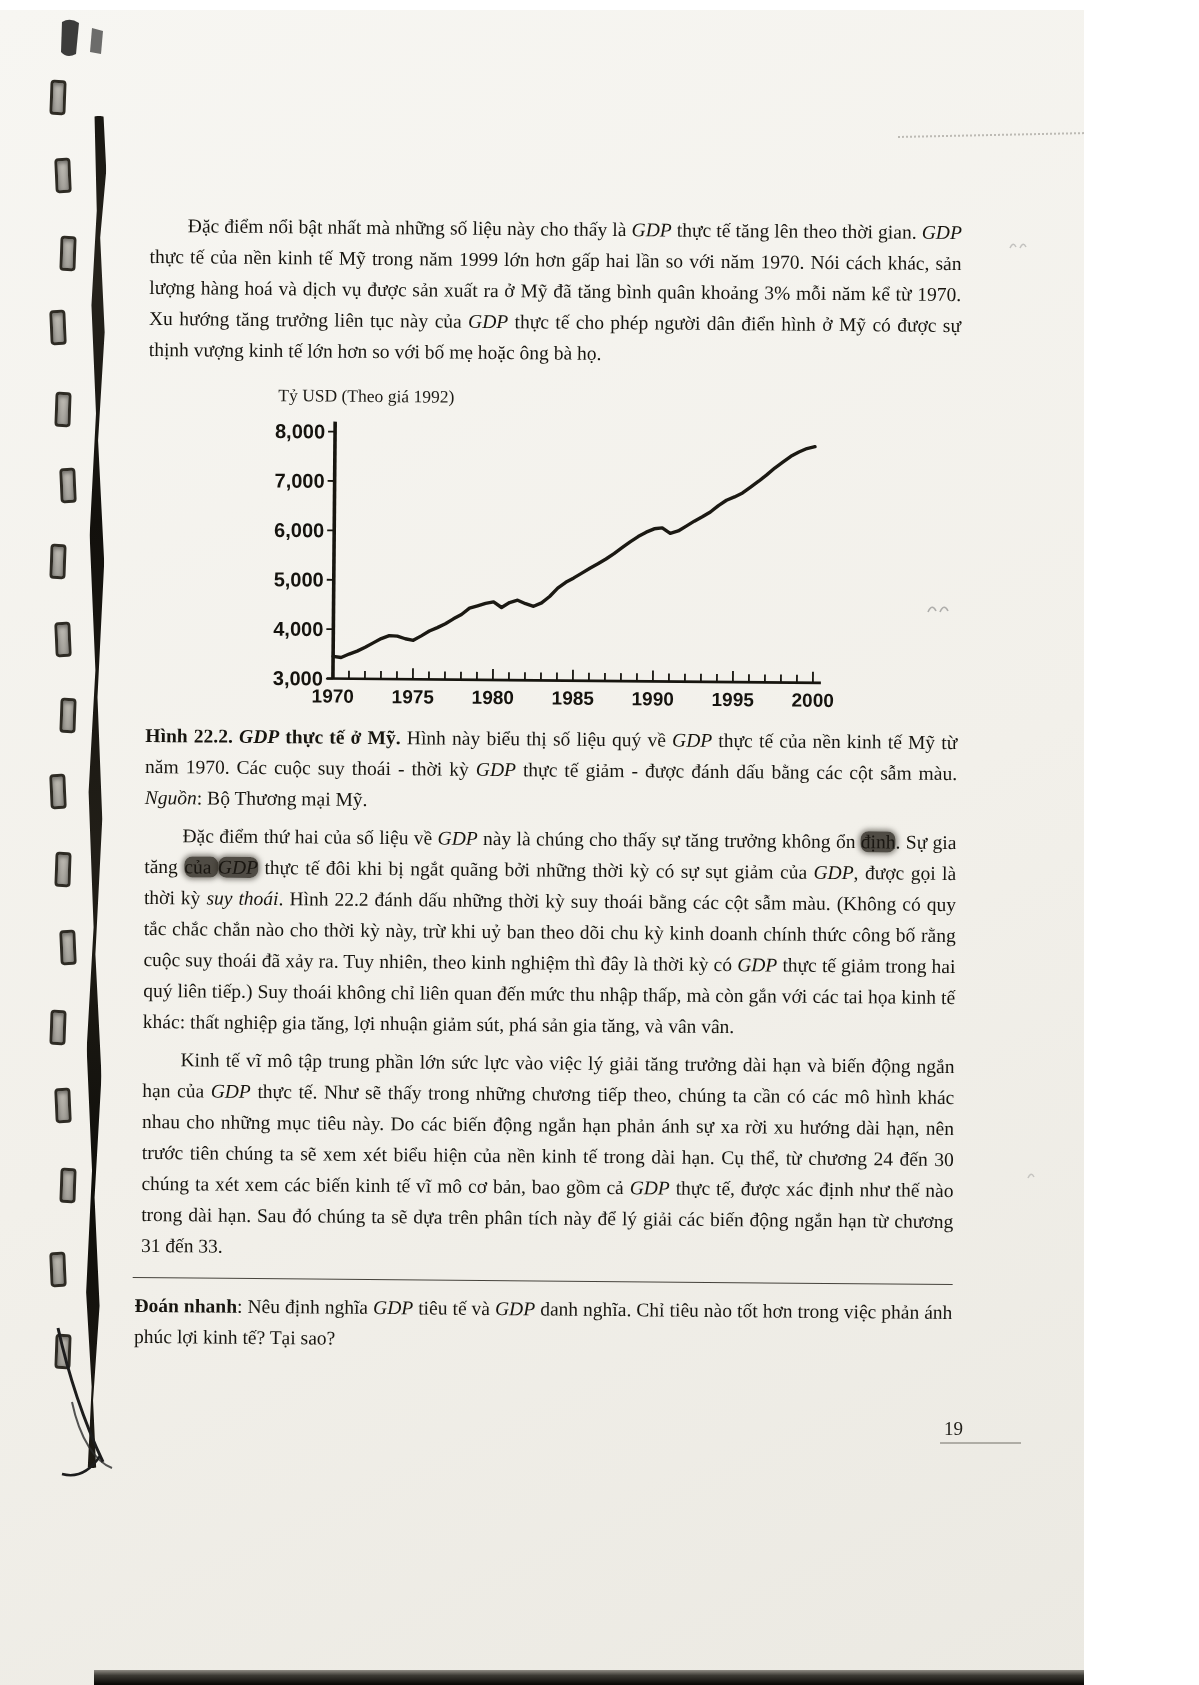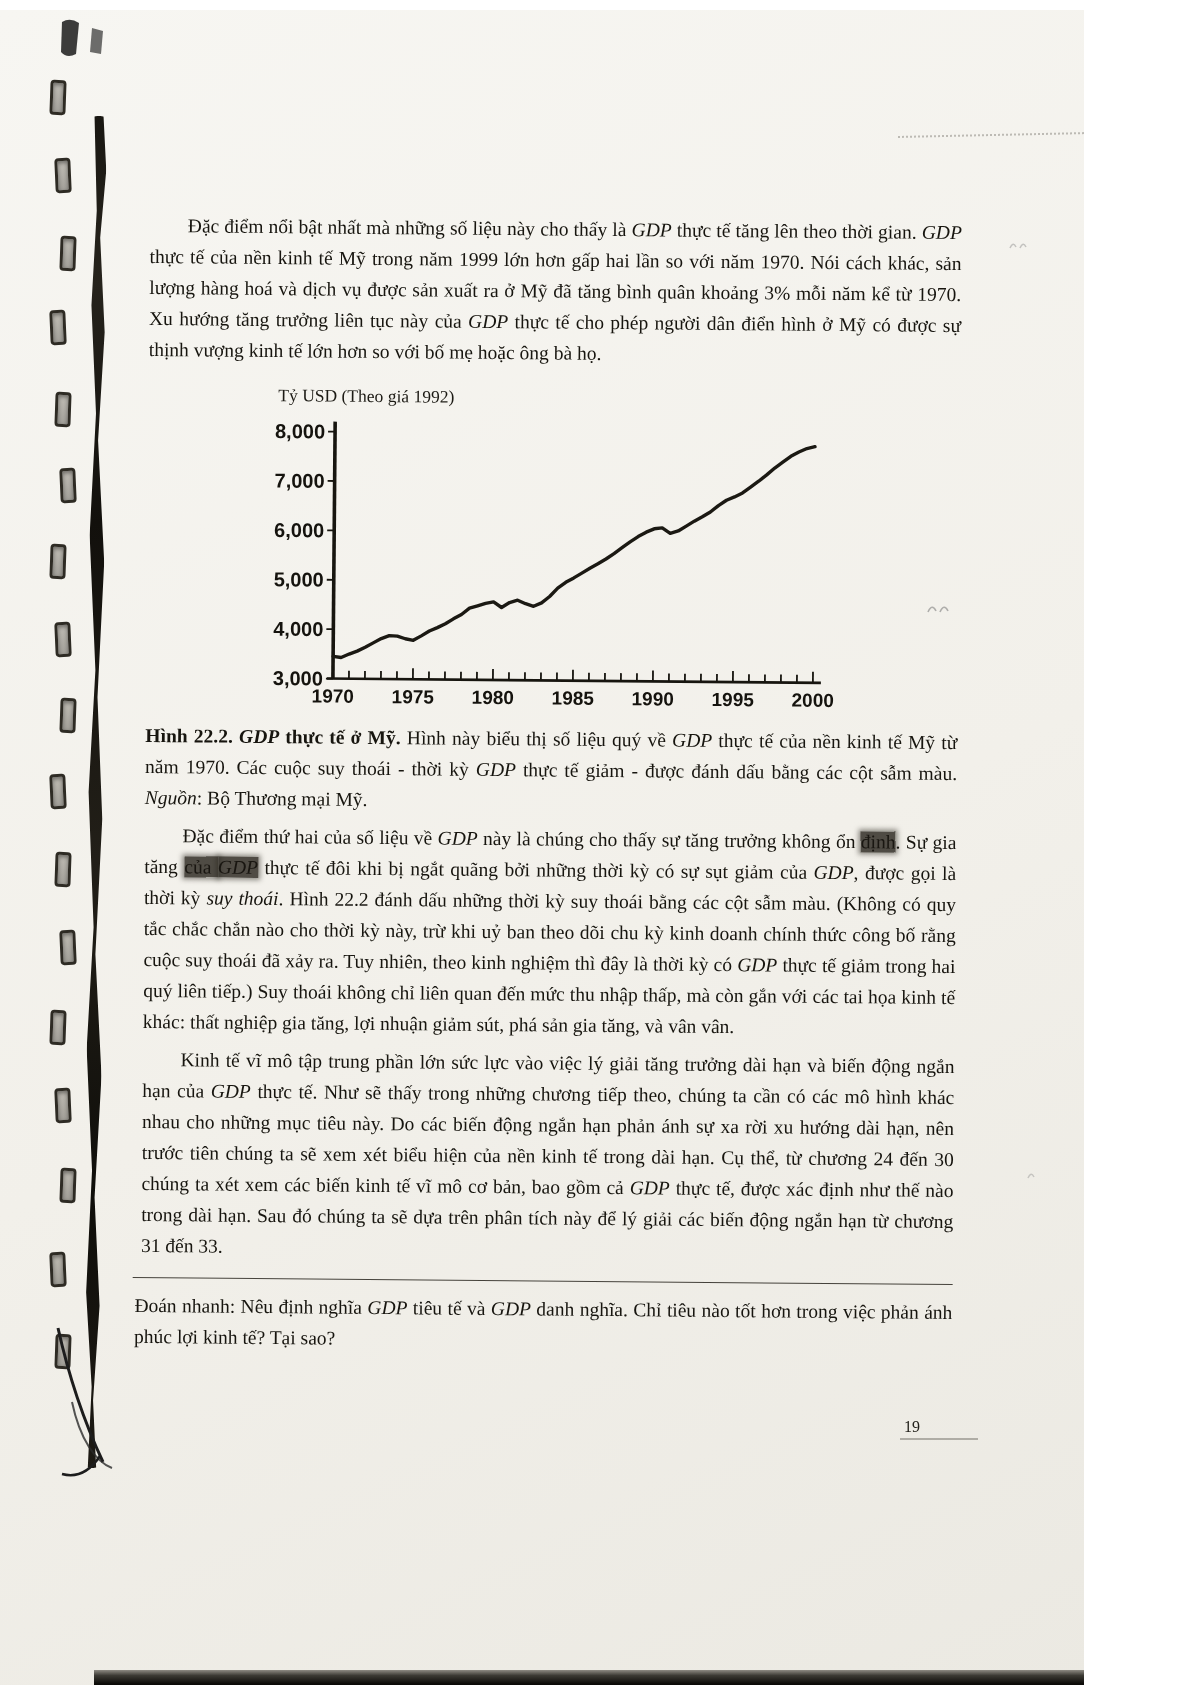--- a/index.html
+++ b/index.html
@@ -42,37 +42,37 @@
     position:absolute; left:150px; top:200px; width:812px;
     color:#17150f; font-size:19.5px; line-height:31px; text-align:justify;
     transform:rotate(.5deg); transform-origin:0 0;
   }
   .para{ margin:0 0 7px; }
   .indent{ text-indent:38px; }
   .caption{ margin-top:8px; }
   .quiz{ margin-top:10px; margin-left:-6px; }
   .rule{ border-top:1.6px solid #45423b; width:101%; margin:16px 0 12px -8px; }
   .hl{
-    background:rgba(38,34,26,.8); color:#191611; border-radius:0;
+    background:rgba(38,34,26,.8); color:#191611; border-radius:8px;
     box-shadow:0 0 5px 2px rgba(38,34,26,.5);
   }
 
   
   .figure{ margin:14px 0 4px; }
   .fig-ylabel{ margin-left:130px; margin-bottom:2px; font-size:17.5px; color:#1c1a14; }
   .chart{ display:block; margin-left:127px; overflow:visible; }
   .chart text{ font-family:"Liberation Sans", sans-serif; fill:#15130e; }
   .ylab{ font-size:20px; font-weight:bold; }
   .xlab{ font-size:19px; font-weight:bold; }
   .ax{ stroke:#17150f; }
   .tick{ stroke:#17150f; stroke-width:1.8; }
   .gdp-line{ fill:none; stroke:#1b1913; stroke-width:3.4; stroke-linejoin:round; stroke-linecap:round; }
 
   .page-number{
-    position:absolute; left:900px; top:1408px; font-size:16px; color:#23211b;
+    position:absolute; left:940px; top:1408px; font-size:19px; color:#23211b;
     border-bottom:2px solid rgba(60,58,50,.35); padding:0 58px 2px 4px;
   }
 </style>
 </head>
 <body>
 
 <div class="page">
 
   <div class="binding-strip"></div>
   <div class="binding-holes">
@@ -162,21 +162,21 @@
           </g>
           <polyline points="60.0,242.8 68.0,243.8 76.0,240.3 84.0,237.3 92.0,233.4 100.0,228.9 108.0,224.5 116.0,221.5 124.0,222.0 132.0,224.5 140.0,226.0 148.0,221.5 156.0,216.6 164.0,213.1 172.0,209.2 180.0,204.2 188.0,199.8 196.0,193.4 204.0,190.9 212.0,188.4 220.0,186.9 228.0,192.4 236.0,187.4 244.0,185.0 252.0,188.4 260.0,190.9 268.0,187.4 276.0,181.0 284.0,172.6 292.0,166.7 300.0,162.2 308.0,157.3 316.0,152.4 324.0,147.9 332.0,143.0 340.0,137.5 348.0,131.6 356.0,125.7 364.0,120.3 372.0,115.8 380.0,112.4 388.0,111.4 396.0,116.8 404.0,114.3 412.0,109.4 420.0,104.4 428.0,100.0 436.0,95.1 444.0,88.6 452.0,83.2 460.0,79.8 468.0,75.8 476.0,69.9 484.0,63.9 492.0,57.5 500.0,50.6 508.0,44.7 516.0,38.7 524.0,34.3 532.0,30.8 540.0,28.9" class="gdp-line"></polyline>
         </svg>
     </figure>
 
     <p class="para caption"><span style="font-weight: bold;">Hình 22.2. </span><span style="font-style: italic; font-weight: bold;">GDP</span><span style="font-weight: bold;"> thực tế ở Mỹ.</span><span> Hình này biểu thị số liệu quý về </span><span style="font-style: italic;">GDP</span><span> thực tế của nền kinh tế Mỹ từ năm 1970. Các cuộc suy thoái - thời kỳ </span><span style="font-style: italic;">GDP</span><span> thực tế giảm - được đánh dấu bằng các cột sẫm màu. </span><span style="font-style: italic;">Nguồn</span><span>: Bộ Thương mại Mỹ.</span></p>
     <p class="para indent"><span>Đặc điểm thứ hai của số liệu về </span><span style="font-style: italic;">GDP</span><span> này là chúng cho thấy sự tăng trưởng không ổn </span><span class="hl">định</span><span>. Sự gia tăng </span><span class="hl">của </span><span class="hl" style="font-style: italic;">GDP</span><span> thực tế đôi khi bị ngắt quãng bởi những thời kỳ có sự sụt giảm của </span><span style="font-style: italic;">GDP</span><span>, được gọi là thời kỳ </span><span style="font-style: italic;">suy thoái</span><span>. Hình 22.2 đánh dấu những thời kỳ suy thoái bằng các cột sẫm màu. (Không có quy tắc chắc chắn nào cho thời kỳ này, trừ khi uỷ ban theo dõi chu kỳ kinh doanh chính thức công bố rằng cuộc suy thoái đã xảy ra. Tuy nhiên, theo kinh nghiệm thì đây là thời kỳ có </span><span style="font-style: italic;">GDP</span><span> thực tế giảm trong hai quý liên tiếp.) Suy thoái không chỉ liên quan đến mức thu nhập thấp, mà còn gắn với các tai họa kinh tế khác: thất nghiệp gia tăng, lợi nhuận giảm sút, phá sản gia tăng, và vân vân.</span></p>
     <p class="para indent"><span>Kinh tế vĩ mô tập trung phần lớn sức lực vào việc lý giải tăng trưởng dài hạn và biến động ngắn hạn của </span><span style="font-style: italic;">GDP</span><span> thực tế. Như sẽ thấy trong những chương tiếp theo, chúng ta cần có các mô hình khác nhau cho những mục tiêu này. Do các biến động ngắn hạn phản ánh sự xa rời xu hướng dài hạn, nên trước tiên chúng ta sẽ xem xét biểu hiện của nền kinh tế trong dài hạn. Cụ thể, từ chương 24 đến 30 chúng ta xét xem các biến kinh tế vĩ mô cơ bản, bao gồm cả </span><span style="font-style: italic;">GDP</span><span> thực tế, được xác định như thế nào trong dài hạn. Sau đó chúng ta sẽ dựa trên phân tích này để lý giải các biến động ngắn hạn từ chương 31 đến 33.</span></p>
 
     <div class="rule"></div>
-    <p class="para quiz"><span style="font-weight: normal;">Đoán nhanh</span><span>: Nêu định nghĩa </span><span style="font-style: italic;">GDP</span><span> tiêu tế và </span><span style="font-style: italic;">GDP</span><span> danh nghĩa. Chỉ tiêu nào tốt hơn trong việc phản ánh phúc lợi kinh tế? Tại sao?</span></p>
+    <p class="para quiz"><span style="font-weight: bold;">Đoán nhanh</span><span>: Nêu định nghĩa </span><span style="font-style: italic;">GDP</span><span> tiêu tế và </span><span style="font-style: italic;">GDP</span><span> danh nghĩa. Chỉ tiêu nào tốt hơn trong việc phản ánh phúc lợi kinh tế? Tại sao?</span></p>
   </div>
 
   <div class="page-number">19</div>
 
   <div class="bottom-edge"></div>
 
   <svg class="scratches" width="1199" height="1685">
     <path d="M62 12 q8 -5 17 1 l-3 31 q-9 5 -15 -2 Z" fill="#1b1b1b" opacity="0.85"></path>
     <path d="M92 18 l11 3 -2 23 -11 -2 Z" fill="#222" opacity="0.65"></path>
     <path d="M58 1318 C 70 1372, 88 1420, 103 1452" stroke="#1d1d1d" stroke-width="3" fill="none"></path>

